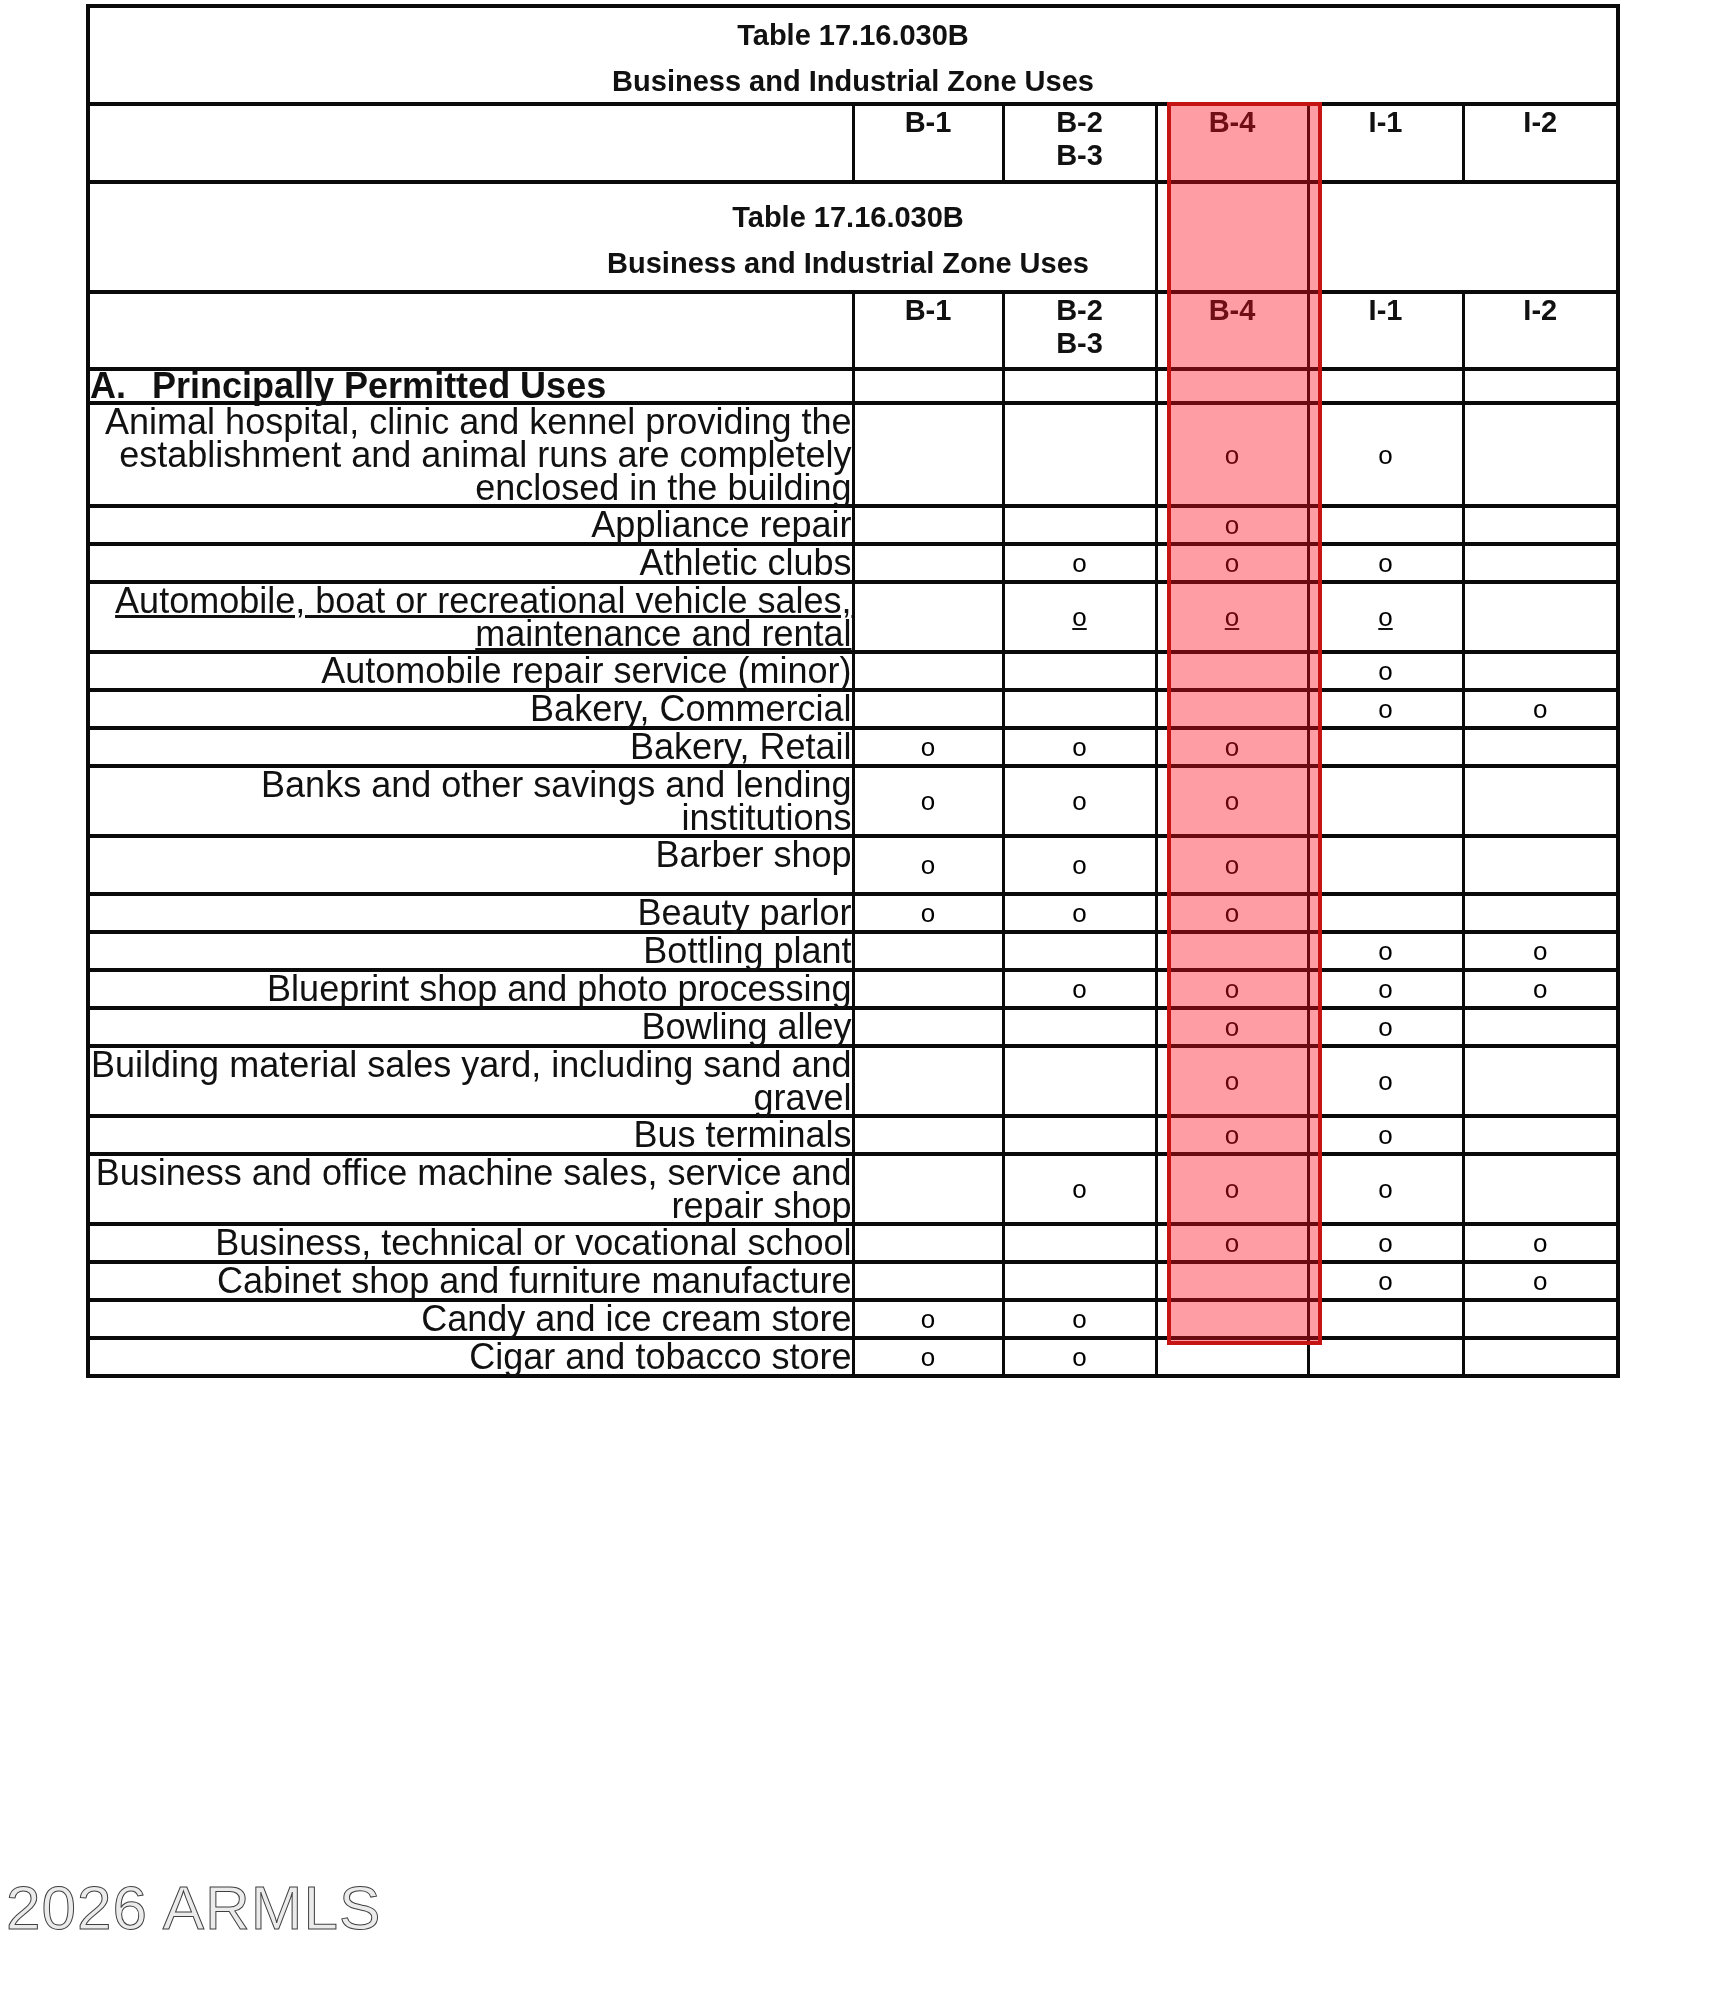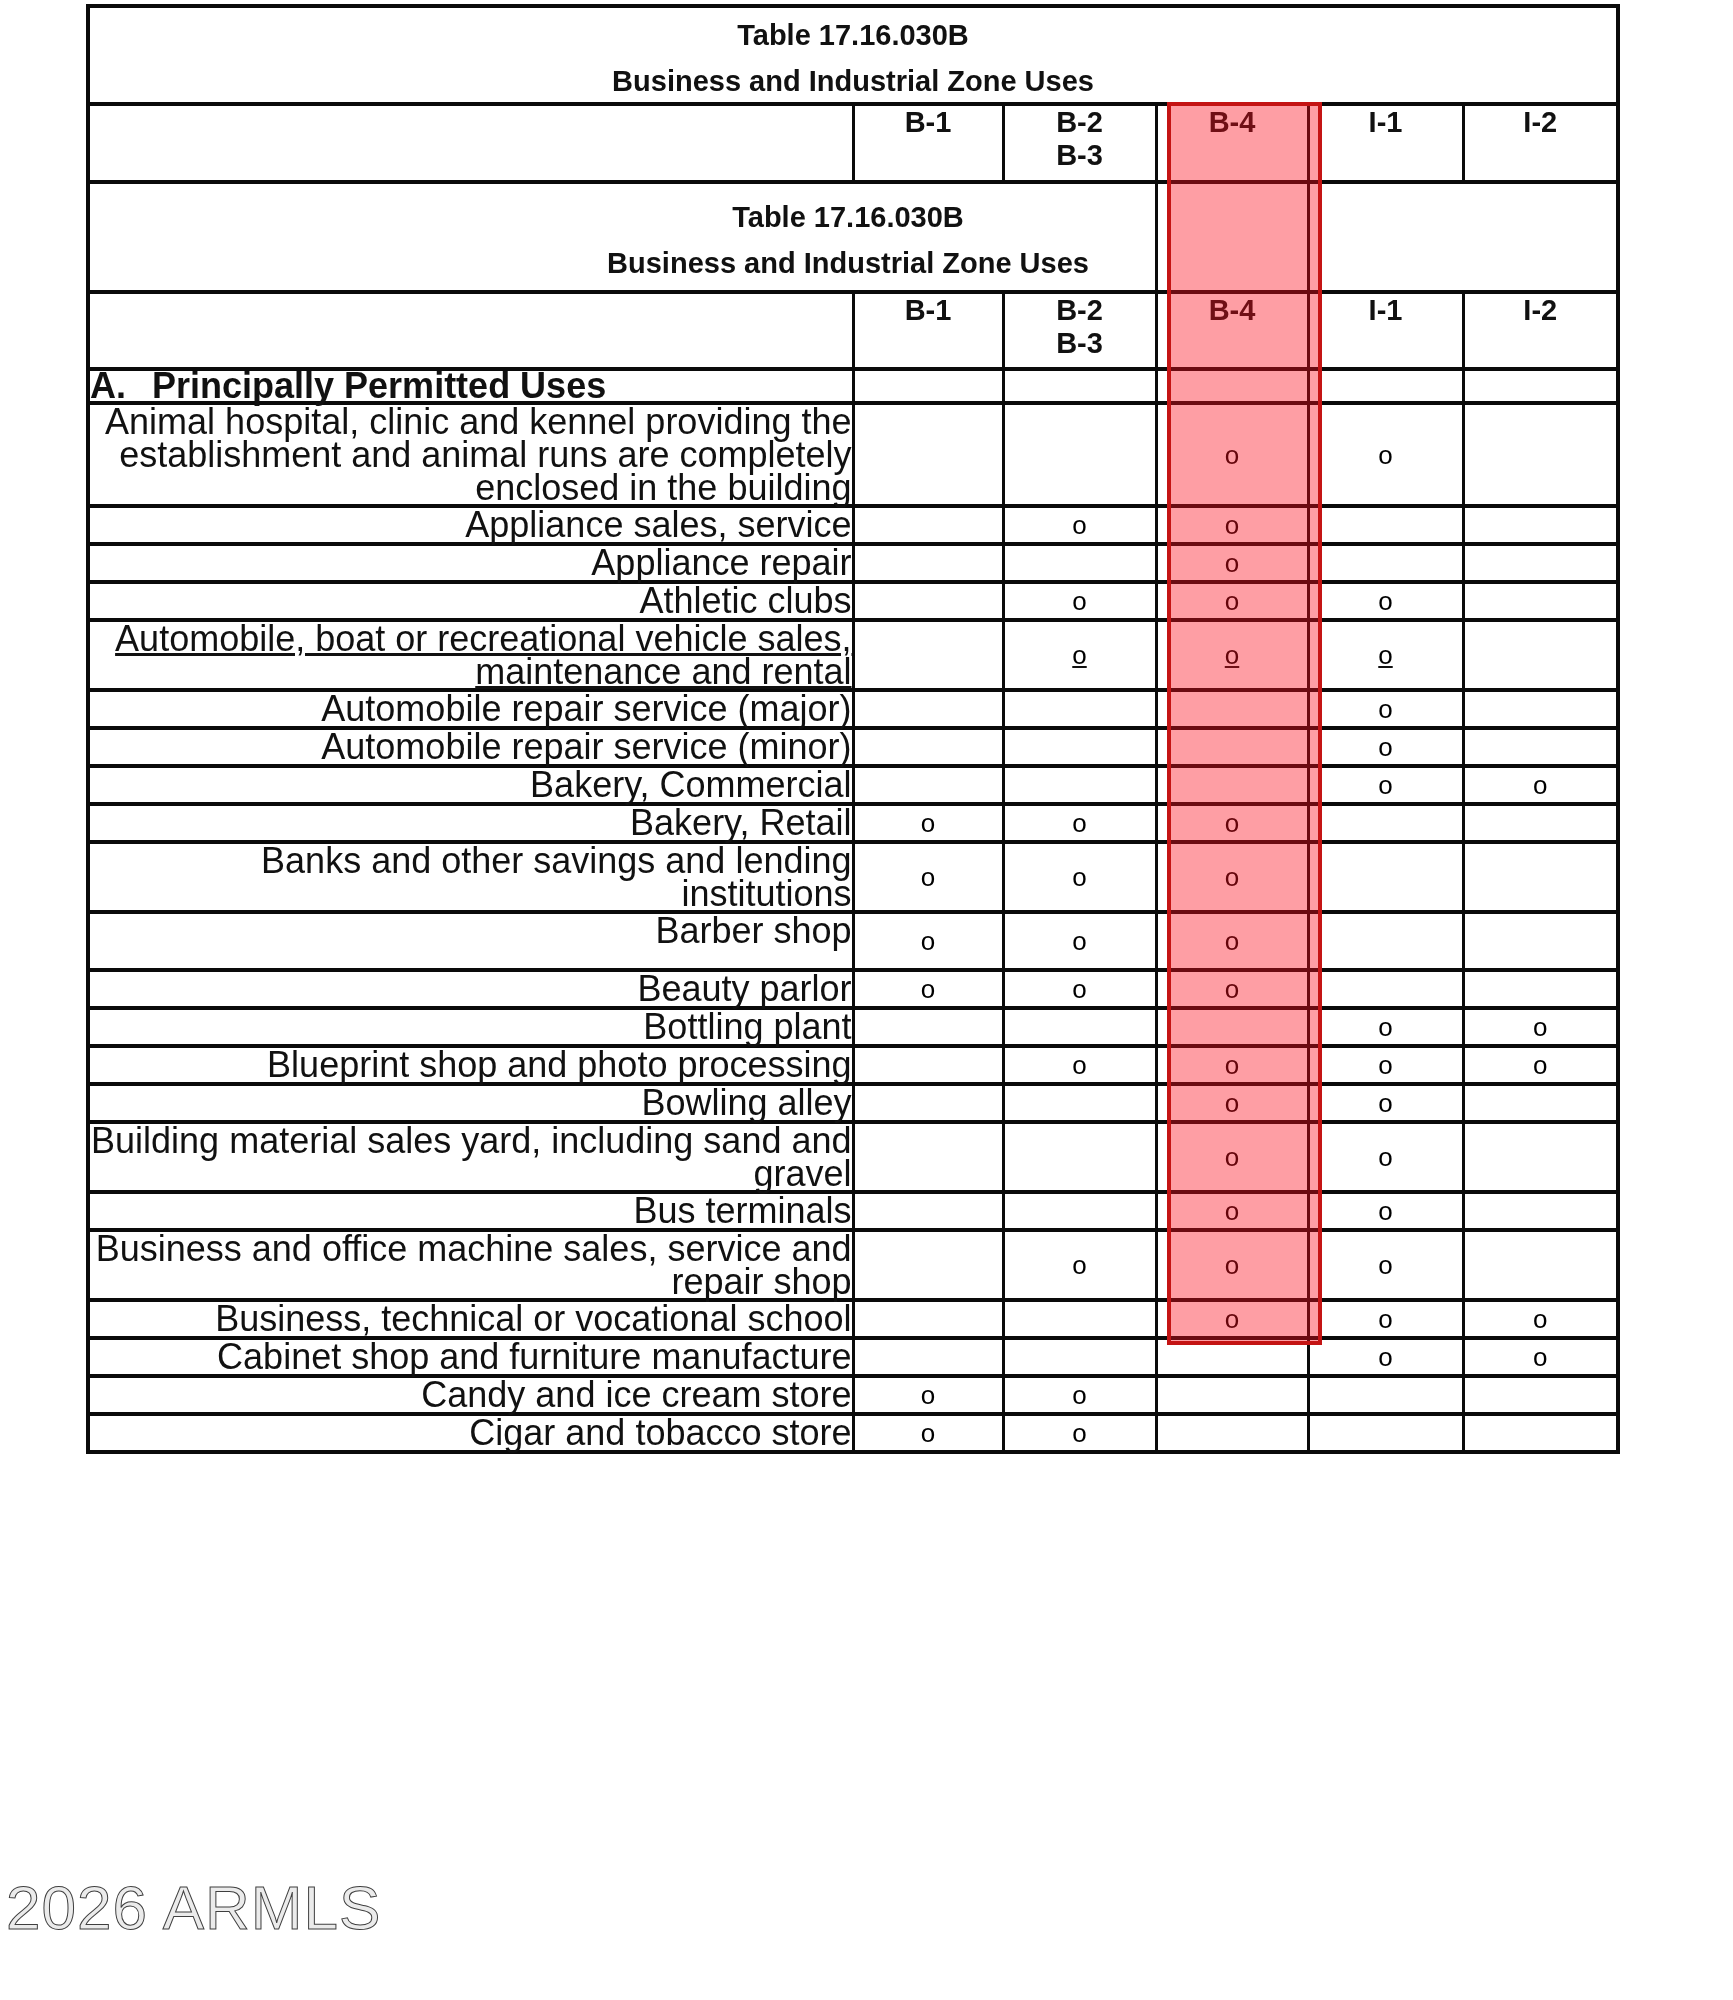--- a/index.html
+++ b/index.html
@@ -130,28 +130,20 @@
       <tbody id="rows">
         <tr class="r-l3">
           <td class="label-cell">Animal hospital, clinic and kennel providing the establishment and animal runs are completely enclosed in the building</td>
           <td class="mark-cell"></td>
           <td class="mark-cell"></td>
           <td class="mark-cell">o</td>
           <td class="mark-cell">o</td>
           <td class="mark-cell"></td>
         </tr>
         <tr class="r-norm">
-          <td class="label-cell">Appliance sales, service</td>
-          <td class="mark-cell"></td>
-          <td class="mark-cell">o</td>
-          <td class="mark-cell">o</td>
-          <td class="mark-cell"></td>
-          <td class="mark-cell"></td>
-        </tr>
-        <tr class="r-norm">
           <td class="label-cell">Appliance repair</td>
           <td class="mark-cell"></td>
           <td class="mark-cell"></td>
           <td class="mark-cell">o</td>
           <td class="mark-cell"></td>
           <td class="mark-cell"></td>
         </tr>
         <tr class="r-norm">
           <td class="label-cell">Athletic clubs</td>
           <td class="mark-cell"></td>
@@ -162,28 +154,20 @@
         </tr>
         <tr class="r-l2">
           <td class="label-cell">Automobile, boat or recreational vehicle sales, maintenance and rental</td>
           <td class="mark-cell"></td>
           <td class="mark-cell">o</td>
           <td class="mark-cell">o</td>
           <td class="mark-cell">o</td>
           <td class="mark-cell"></td>
         </tr>
         <tr class="r-norm">
-          <td class="label-cell">Automobile repair service (major)</td>
-          <td class="mark-cell"></td>
-          <td class="mark-cell"></td>
-          <td class="mark-cell"></td>
-          <td class="mark-cell">o</td>
-          <td class="mark-cell"></td>
-        </tr>
-        <tr class="r-norm">
           <td class="label-cell">Automobile repair service (minor)</td>
           <td class="mark-cell"></td>
           <td class="mark-cell"></td>
           <td class="mark-cell"></td>
           <td class="mark-cell">o</td>
           <td class="mark-cell"></td>
         </tr>
         <tr class="r-norm">
           <td class="label-cell">Bakery, Commercial</td>
           <td class="mark-cell"></td>

